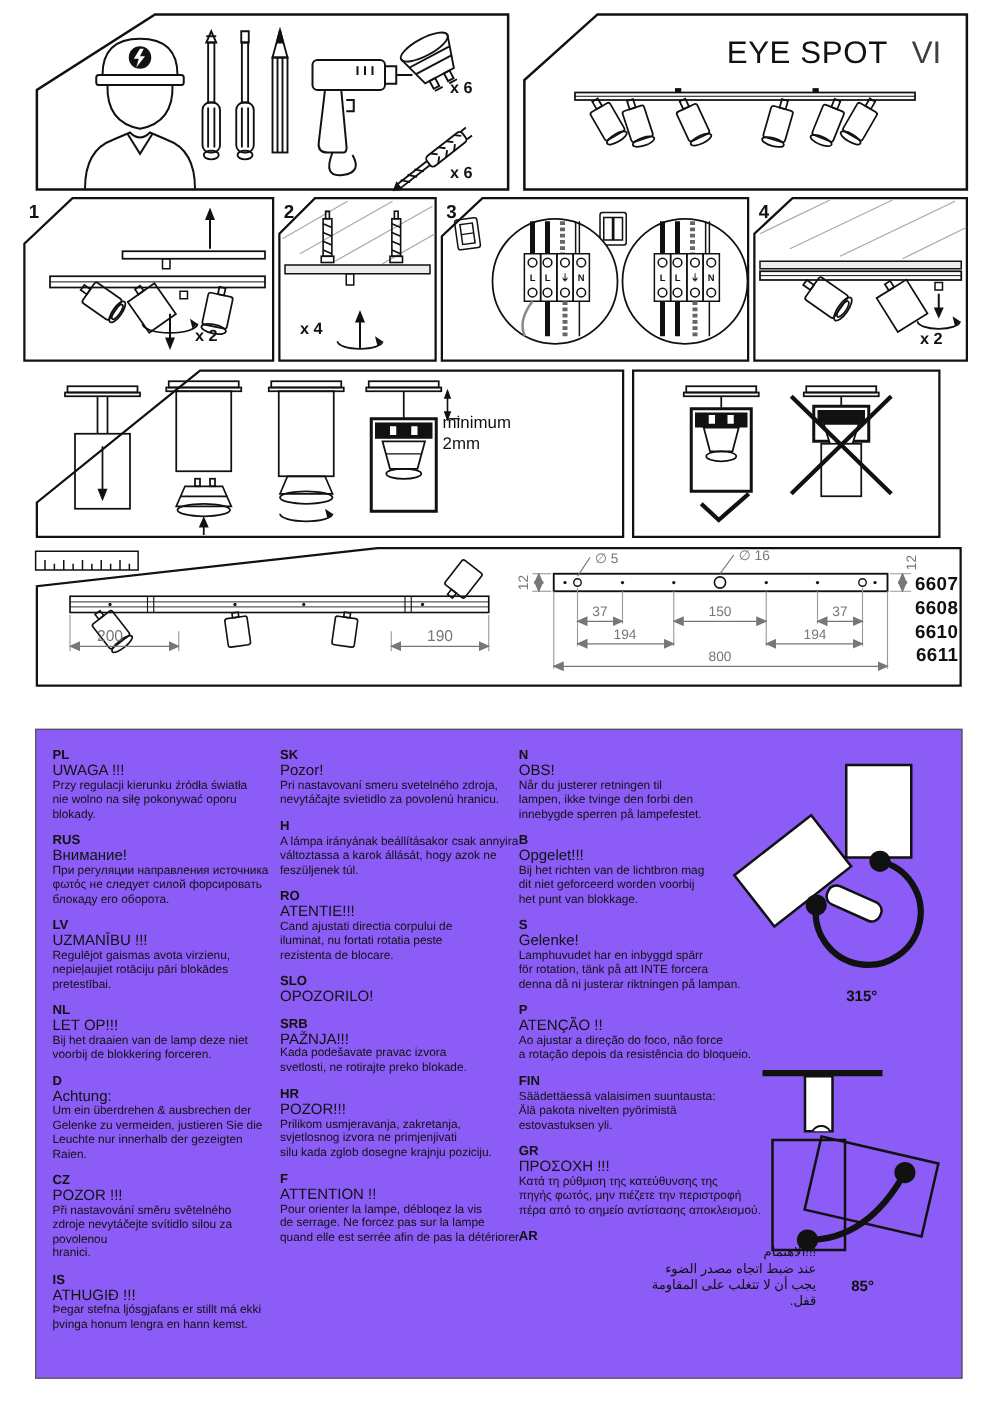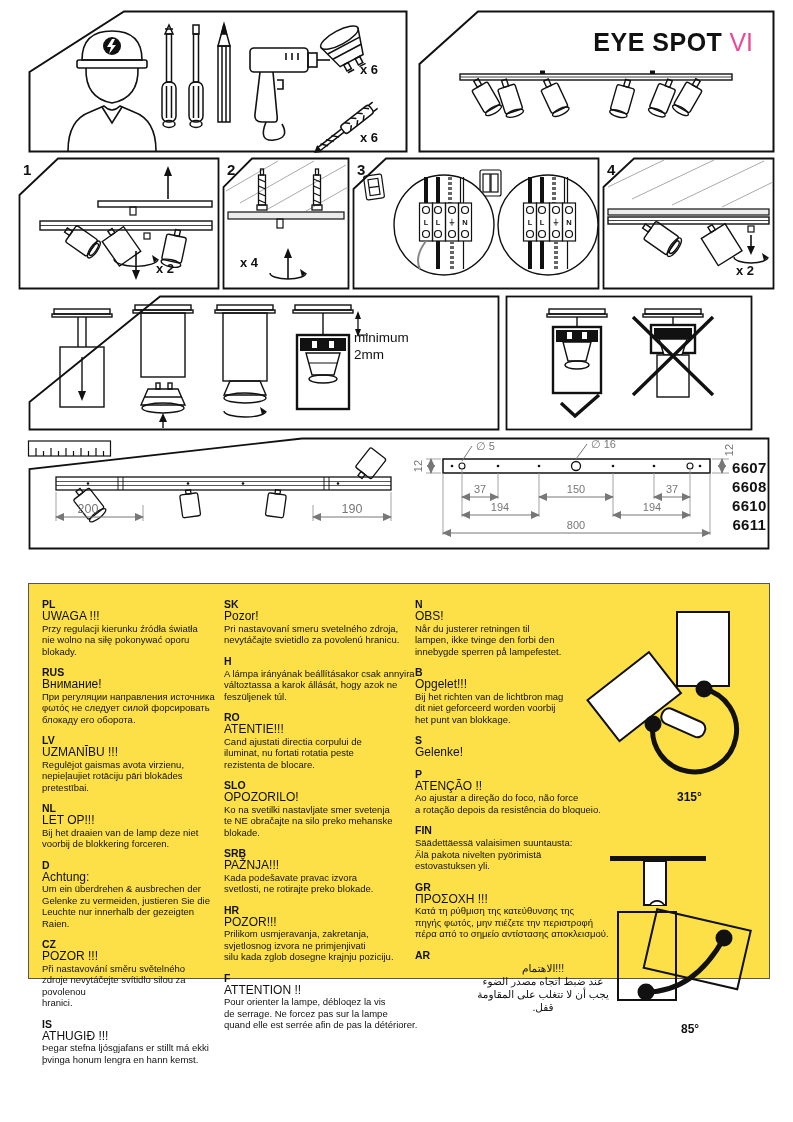--- a/index.html
+++ b/index.html
@@ -4,36 +4,36 @@
 <style>
   *{margin:0;padding:0;box-sizing:border-box}
   html,body{background:#fff}
   .page{position:relative;width:793px;height:1122px;background:#fff;
         font-family:"Liberation Sans",sans-serif;color:#111;overflow:hidden}
   .abs{position:absolute}
   svg{display:block;overflow:visible}
   .qty{position:absolute;font-size:13px;font-weight:700;color:#111;white-space:nowrap}
   .stepnum{position:absolute;left:5px;top:4px;font-size:15px;font-weight:700}
   .title{position:absolute;top:18px;right:22px;font-size:25px;white-space:nowrap}
-  .title .main{font-weight:700;letter-spacing:.5px}
-  .title .variant{font-weight:400;color:#ec4899;margin-left:7px}
+  .title .main{font-weight:400;letter-spacing:.5px}
+  .title .variant{font-weight:400;color:#404040;margin-left:19px}
   .mingap{position:absolute;left:326px;top:34px;font-size:13.5px;font-weight:400;
           line-height:17px;white-space:pre-line}
   .models{position:absolute;left:704px;top:21px;font-size:15px;font-weight:700;
-          line-height:19px;letter-spacing:.3px;text-align:center}
-  .wbox{position:absolute;left:28px;top:583px;width:742px;height:396px;border:1px solid #555;background:#fde047}
+          line-height:19px;letter-spacing:.3px;text-align:right}
+  .wbox{position:absolute;left:28px;top:583px;width:742px;height:520px;border:1px solid #555;background:#8b5cf6}
   .wcol{position:absolute;top:14px}
   .wcol1{left:13px;width:182px}
   .wcol2{left:195px;width:196px}
   .wcol3{left:386px;width:238px}
   .wblock{margin-bottom:9px}
   .wcode{font-weight:700;font-size:10.5px;line-height:13px}
   .wtitle{font-size:12px;line-height:11.5px}
   .wbody{font-size:9.5px;line-height:11.5px;white-space:pre-line}
-  .ar{text-align:center;direction:rtl;padding-left:18px;font-size:10.5px;line-height:13px}
+  .ar{text-align:right;direction:rtl;padding-left:18px;font-size:10.5px;line-height:13px}
   .angle{position:absolute;font-size:12px;font-weight:700}
   .dim{fill:#777;font-size:12.5px}
   .dims{fill:#777;font-size:11px}
   .tlabel{fill:#111;font-size:7.5px;font-weight:700;text-anchor:middle}
 </style>
 </head>
 <body>
 
 <div class="page">
 
@@ -633,23 +633,20 @@
       <div class="wblock">
         <div class="wcode">RO</div>
         <div class="wtitle">ATENTIE!!!</div>
         <div class="wbody">Cand ajustati directia corpului de
 iluminat, nu fortati rotatia peste
 rezistenta de blocare.</div>
       </div>
       <div class="wblock">
         <div class="wcode">SLO</div>
         <div class="wtitle">OPOZORILO!</div>
-        <div class="wbody">Ko na svetilki nastavljate smer svetenja
-te NE obračajte na silo preko mehanske
-blokade.</div>
       </div>
       <div class="wblock">
         <div class="wcode">SRB</div>
         <div class="wtitle">PAŽNJA!!!</div>
         <div class="wbody">Kada podešavate pravac izvora
 svetlosti, ne rotirajte preko blokade.</div>
       </div>
       <div class="wblock">
         <div class="wcode">HR</div>
         <div class="wtitle">POZOR!!!</div>
@@ -677,20 +674,23 @@
       <div class="wblock">
         <div class="wcode">B</div>
         <div class="wtitle">Opgelet!!!</div>
         <div class="wbody">Bij het richten van de lichtbron mag
 dit niet geforceerd worden voorbij
 het punt van blokkage.</div>
       </div>
       <div class="wblock">
         <div class="wcode">S</div>
         <div class="wtitle">Gelenke!</div>
+        <div class="wbody">Lamphuvudet har en inbyggd spärr
+för rotation, tänk på att INTE forcera
+denna då ni justerar riktningen på lampan.</div>
       </div>
       <div class="wblock">
         <div class="wcode">P</div>
         <div class="wtitle">ATENÇÃO !!</div>
         <div class="wbody">Ao ajustar a direção do foco, não force
 a rotação depois da resistência do bloqueio.</div>
       </div>
       <div class="wblock">
         <div class="wcode">FIN</div>
         <div class="wtitle"></div>

